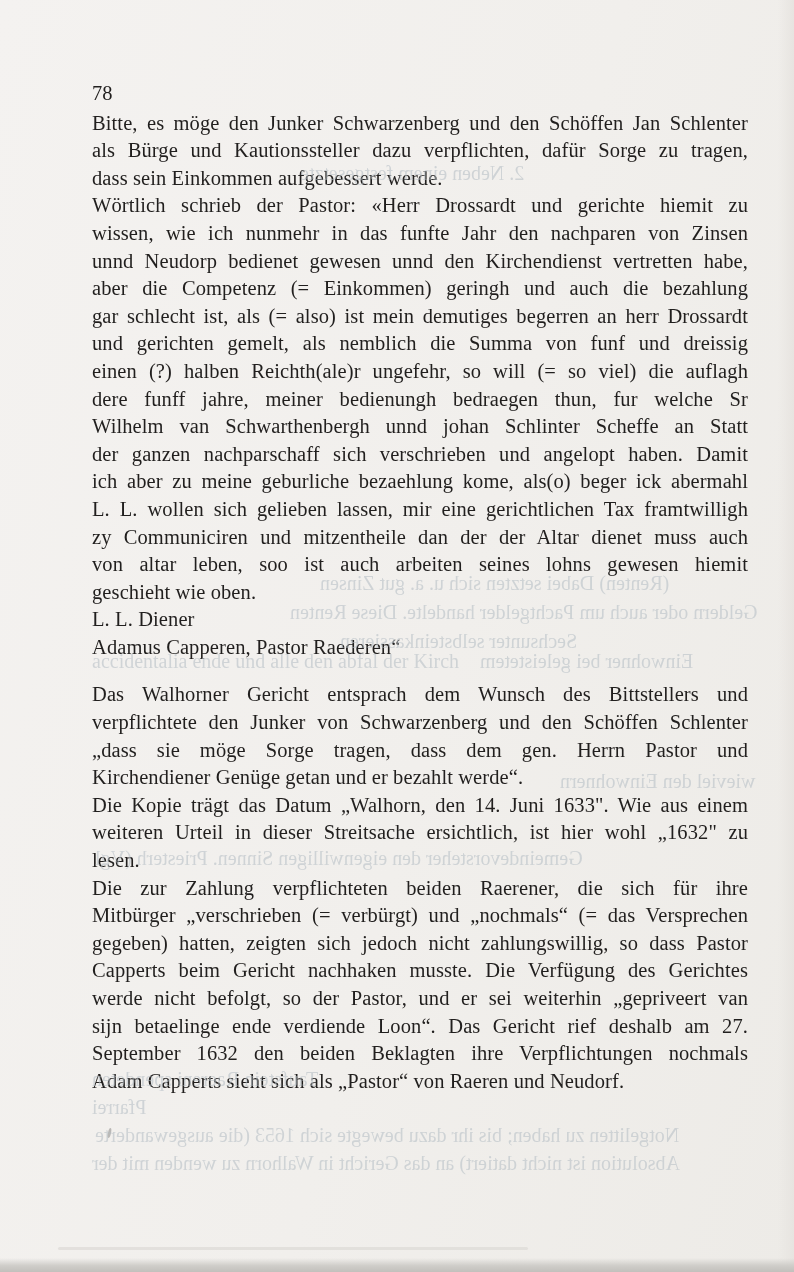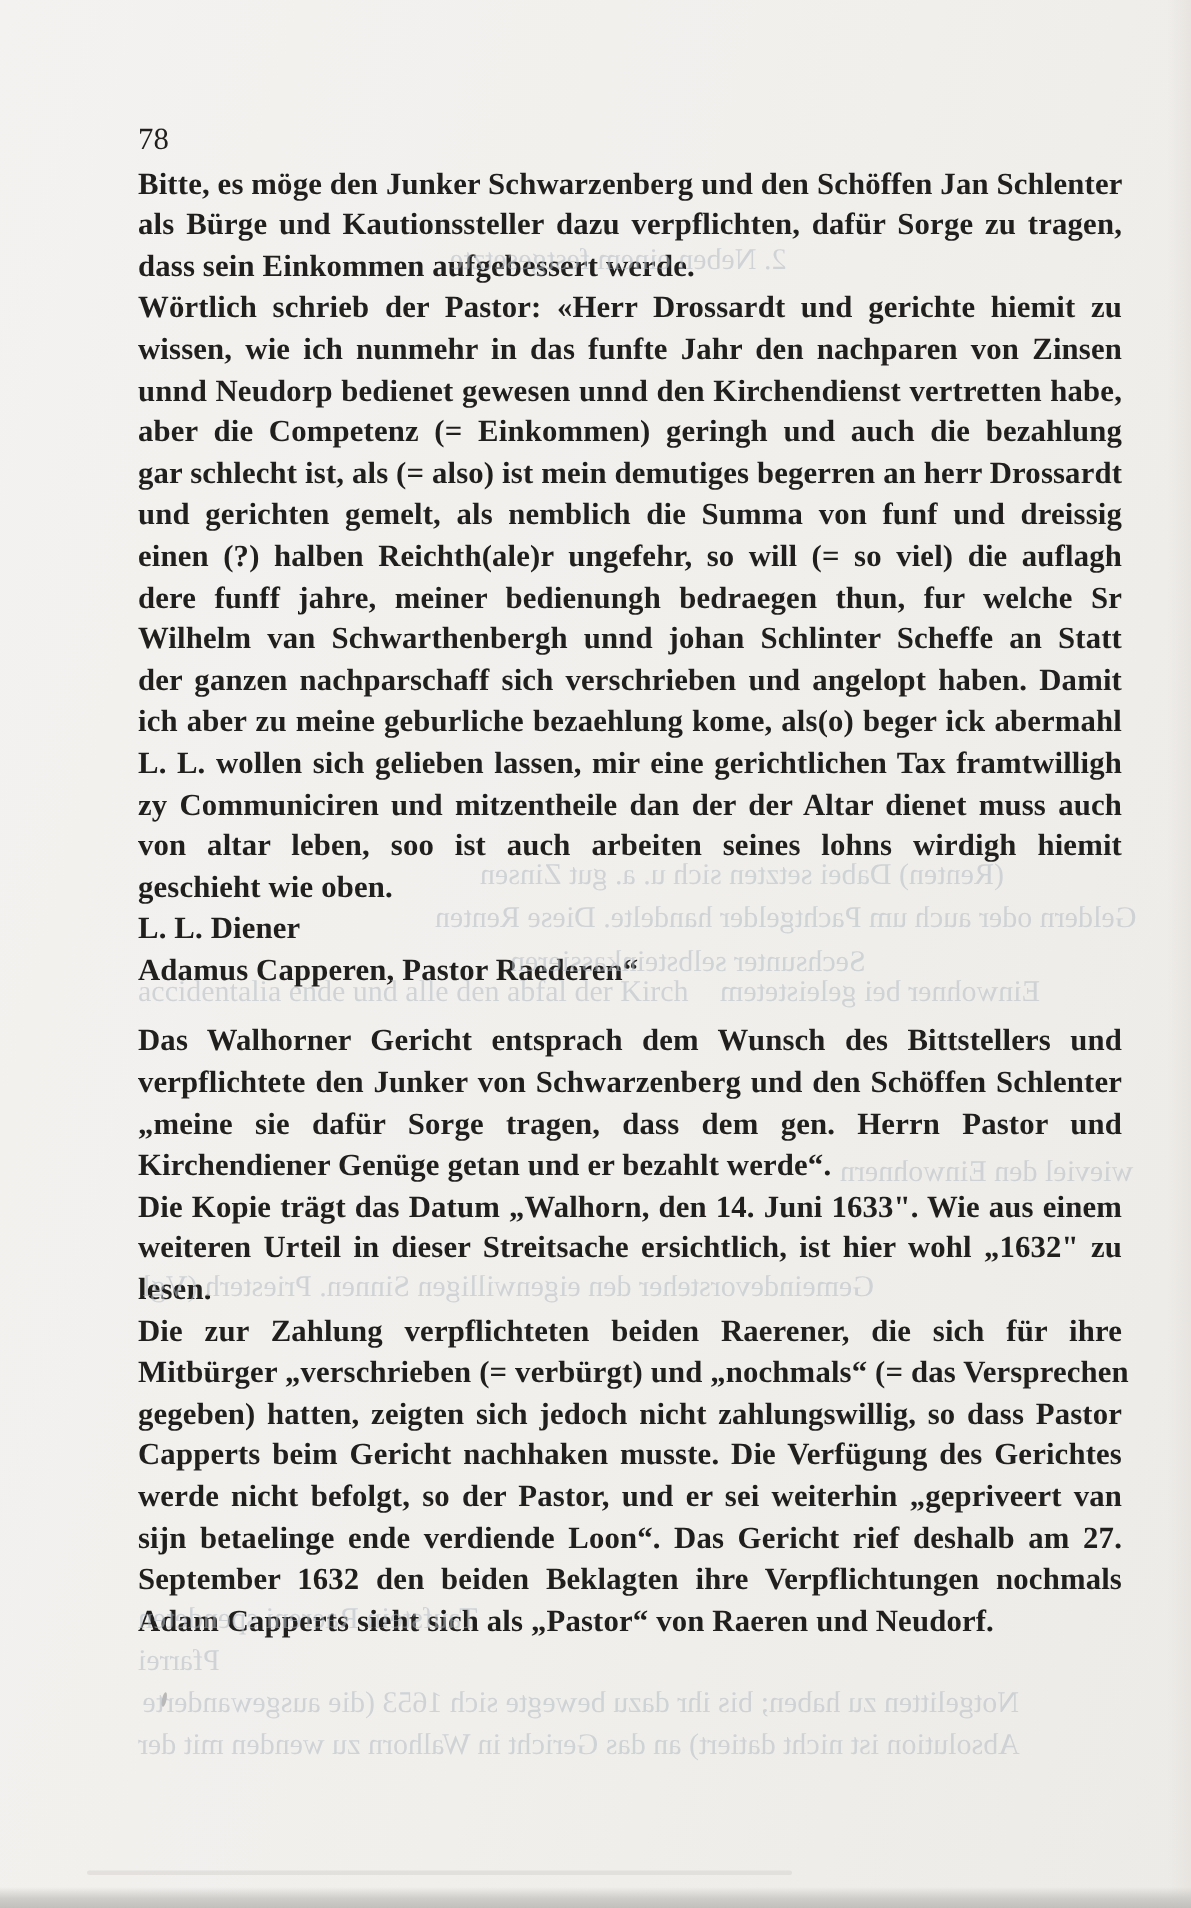--- a/index.html
+++ b/index.html
@@ -43,21 +43,20 @@
     letter-spacing:0.1px;
   }
   .pagenum { margin-bottom:2px; }
   .para { margin:0; }
   .para.gap { margin-top:20px; }
   .line {
     white-space:nowrap;
     text-align:justify;
     text-align-last:justify;
     height:27.6px;
-    font-weight:bold;
   }
   .line.last { text-align-last:left; }
 
   .ghost {
     position:absolute;
     font-size:20px; line-height:26px;
     color:#b4bdc4; opacity:.55;
     filter:blur(0.4px);
     white-space:nowrap;
     pointer-events:none;
@@ -89,33 +88,33 @@
         <div class="line">aber die Competenz (= Einkommen) geringh und auch die bezahlung</div>
         <div class="line">gar schlecht ist, als (= also) ist mein demutiges begerren an herr Drossardt</div>
         <div class="line">und gerichten gemelt, als nemblich die Summa von funf und dreissig</div>
         <div class="line">einen (?) halben Reichth(ale)r ungefehr, so will (= so viel) die auflagh</div>
         <div class="line">dere funff jahre, meiner bedienungh bedraegen thun, fur welche Sr</div>
         <div class="line">Wilhelm van Schwarthenbergh unnd johan Schlinter Scheffe an Statt</div>
         <div class="line">der ganzen nachparschaff sich verschrieben und angelopt haben. Damit</div>
         <div class="line">ich aber zu meine geburliche bezaehlung kome, als(o) beger ick abermahl</div>
         <div class="line">L. L. wollen sich gelieben lassen, mir eine gerichtlichen Tax framtwilligh</div>
         <div class="line">zy Communiciren und mitzentheile dan der der Altar dienet muss auch</div>
-        <div class="line">von altar leben, soo ist auch arbeiten seines lohns wirdigh hiemit</div>
+        <div class="line">von altar leben, soo ist auch arbeiten seines lohns gewesen hiemit</div>
         <div class="line last">geschieht wie oben.</div>
       </div>
       <div class="para">
         <div class="line last">L. L. Diener</div>
       </div>
       <div class="para">
         <div class="line last">Adamus Capperen, Pastor Raederen“</div>
       </div>
       <div class="para gap">
         <div class="line">Das Walhorner Gericht entsprach dem Wunsch des Bittstellers und</div>
         <div class="line">verpflichtete den Junker von Schwarzenberg und den Schöffen Schlenter</div>
-        <div class="line">„meine sie dafür Sorge tragen, dass dem gen. Herrn Pastor und</div>
+        <div class="line">„dass sie möge Sorge tragen, dass dem gen. Herrn Pastor und</div>
         <div class="line last">Kirchendiener Genüge getan und er bezahlt werde“.</div>
       </div>
       <div class="para">
         <div class="line">Die Kopie trägt das Datum „Walhorn, den 14. Juni 1633". Wie aus einem</div>
         <div class="line">weiteren Urteil in dieser Streitsache ersichtlich, ist hier wohl „1632" zu</div>
         <div class="line last">lesen.</div>
       </div>
       <div class="para">
         <div class="line">Die zur Zahlung verpflichteten beiden Raerener, die sich für ihre</div>
         <div class="line">Mitbürger „verschrieben (= verbürgt) und „nochmals“ (= das Versprechen</div>

